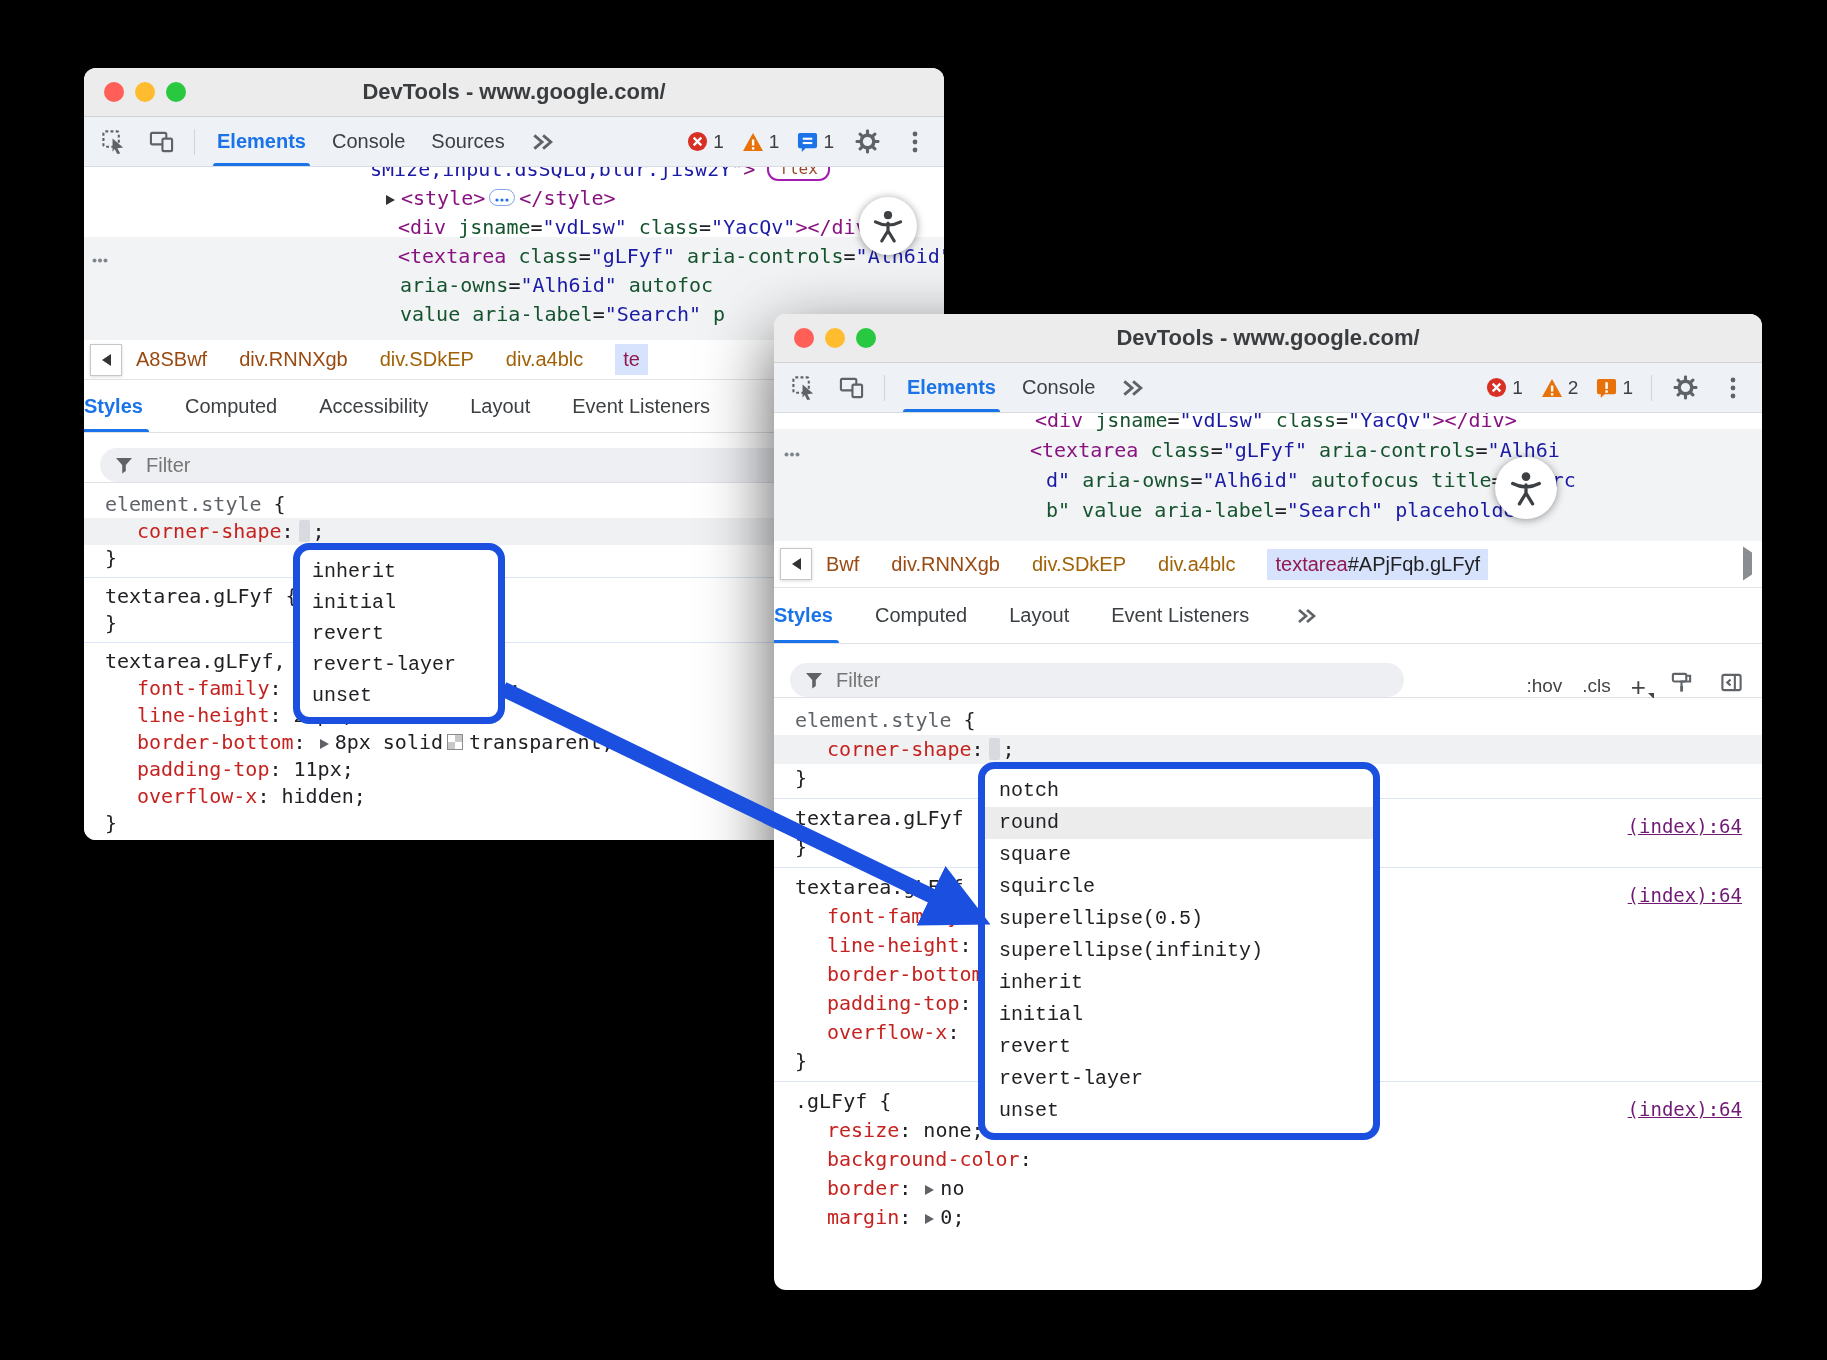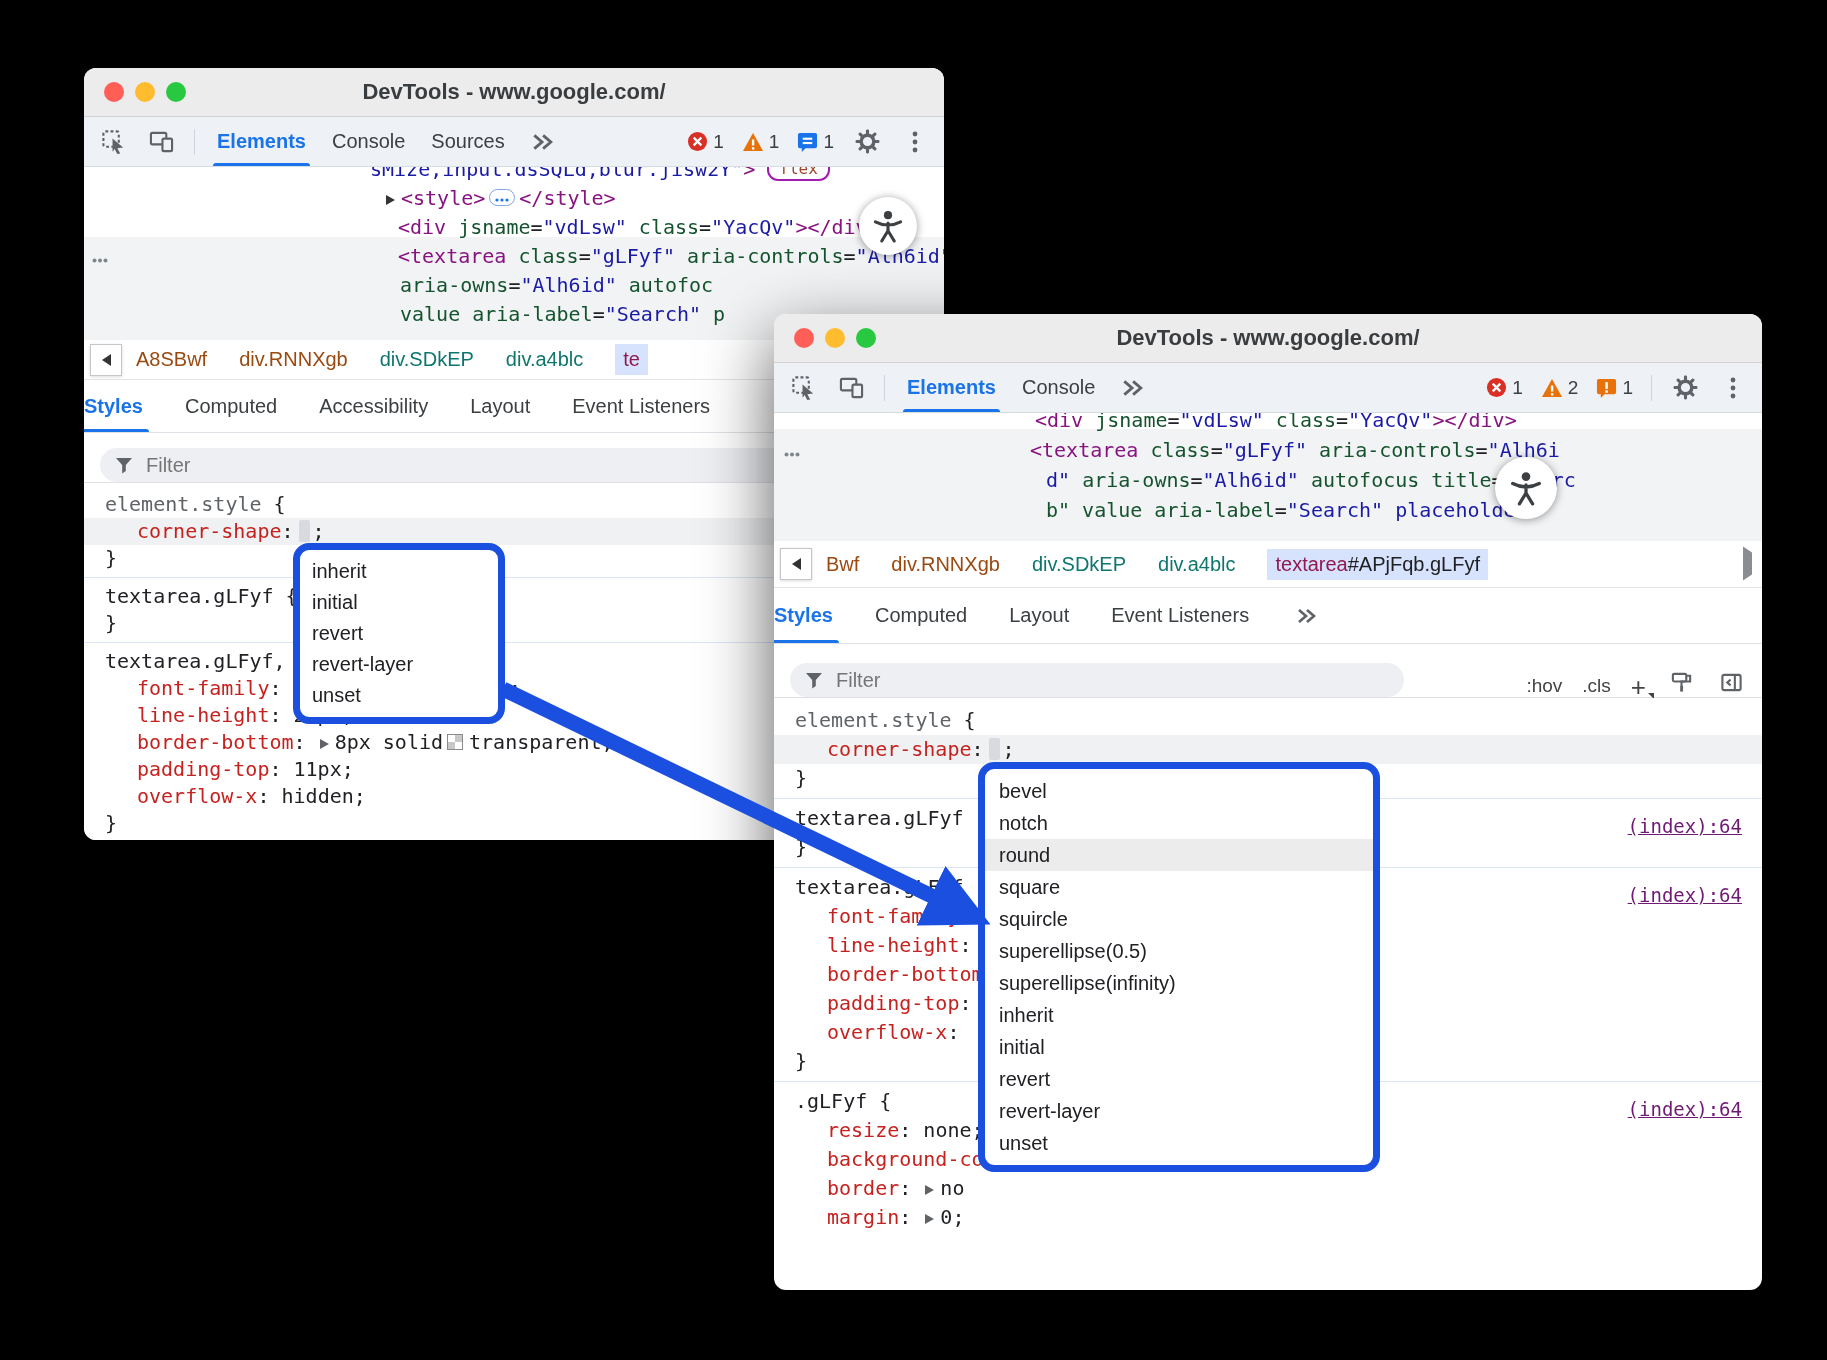--- a/index.html
+++ b/index.html
@@ -37,21 +37,21 @@
   .dotpill{display:inline-block;border:1.5px solid #7ea1e8;border-radius:10px;padding:1px 5px 3px;line-height:8px;margin:0 4px;vertical-align:3px}
   .gut{position:absolute;top:0}
   .tri{display:inline-block;width:0;height:0;border-left:9px solid #5f6368;border-top:5.5px solid transparent;border-bottom:5.5px solid transparent;margin:0 6px 0 2px}
   .tri.dark{border-left-color:#333}
   .a11y{position:absolute;width:58px;height:58px;border-radius:50%;background:#fff;box-shadow:0 1px 8px rgba(0,0,0,.4);display:flex;align-items:center;justify-content:center;z-index:3}
   
   .bc{position:relative;background:#fff;display:flex;align-items:center;gap:32px;padding-left:52px;white-space:nowrap;border-bottom:1px solid #e4e4e8}
   #backwin .bc{height:39px;font-size:20px}
   #frontwin .bc{height:46px;font-size:20px}
   .crumb{color:#9a4a10}
-  .crumb:nth-child(4),.crumb:nth-child(5){color:#0f766e}
+  .crumb:nth-child(4),.crumb:nth-child(5){color:#a16207}
   .crumbsel{background:#d7e3fc;padding:4px 8px;color:#8f1a50}
   #frontwin .crumbsel{}
   .crumbsel .rest{color:#202124}
   .bcbtn{position:absolute;left:6px;top:50%;transform:translateY(-50%);width:30px;height:30px;border:1px solid #c6c6ca;background:#fff;display:flex;align-items:center;justify-content:center;box-shadow:0 1px 3px rgba(0,0,0,.15)}
   .arrl{width:0;height:0;border-right:9px solid #333;border-top:6px solid transparent;border-bottom:6px solid transparent}
   .arrr{width:0;height:0;border-left:9px solid #8a8d91;border-top:6px solid transparent;border-bottom:6px solid transparent}
   .bcnext{position:absolute;right:10px;top:50%;transform:translateY(-50%)}
   
   .ptabs{display:flex;align-items:center;gap:42px;background:#fff;border-bottom:1px solid #e0e0e6}
   #backwin .ptabs{height:52px}
@@ -80,21 +80,21 @@
   .pr{padding-left:53px}
   .hl{background:#f0f1f2}
   .es{color:#5f6368}
   .prop{color:#c5221f}
   .lnk{position:absolute;right:20px;top:8px;text-decoration:underline;font-size:19px;color:#701a75}
   .cur{display:inline-block;width:11px;height:22px;background:#d8dadf;border-radius:2px;vertical-align:-4px;margin:0 3px 0 5px}
   .swatch{display:inline-block;width:14px;height:14px;border:1px solid #8b8b8b;margin:0 6px 0 4px;vertical-align:-1px;
     background:conic-gradient(#c8c8c8 0 25%, #fff 0 50%, #c8c8c8 0 75%, #fff 0)}
   .abss{position:absolute;top:0}
   
-  .dd{position:absolute;background:#fff;border:7px solid #1b4fe0;border-radius:16px;z-index:6;padding:6px 0;margin:0;list-style:none;font-family:Liberation Sans, sans-serif;font-size:20px;color:#202124}
+  .dd{position:absolute;background:#fff;border:7px solid #1b4fe0;border-radius:16px;z-index:6;padding:6px 0;margin:0;list-style:none;font-family:Liberation Mono, monospace;font-size:20px;color:#202124}
   #bdd{left:209px;top:60px;width:198px}
   #bdd li{height:31px;line-height:31px;padding-left:12px}
   #fdd{left:204px;top:64px;width:388px}
   #fdd li{height:32px;line-height:32px;padding-left:14px}
   .dd li.on{background:#ececec}
   #arrow{position:absolute;left:0;top:0;z-index:30;pointer-events:none}
 </style>
 </head>
 <body>
 
@@ -435,21 +435,20 @@
       <div class="ln"><span>}</span></div>
     </div>
     <div class="rule">
       <div class="ln"><span>.gLFyf {</span><a class="lnk">(index):64</a></div>
       <div class="ln pr"><span class="prop">resize</span><span>:</span><span> none;</span></div>
       <div class="ln pr"><span class="prop">background-color</span><span>:</span></div>
       <div class="ln pr"><span class="prop">border</span><span>:</span><span> </span><span class="tri"></span><span>no</span></div>
       <div class="ln pr"><span class="prop">margin</span><span>:</span><span> </span><span class="tri"></span><span>0;</span></div>
     </div>
     <ul class="dd" id="fdd">
-      <li>bevel</li>
       <li>notch</li>
       <li class="on">round</li>
       <li>square</li>
       <li>squircle</li>
       <li>superellipse(0.5)</li>
       <li>superellipse(infinity)</li>
       <li>inherit</li>
       <li>initial</li>
       <li>revert</li>
       <li>revert-layer</li>

